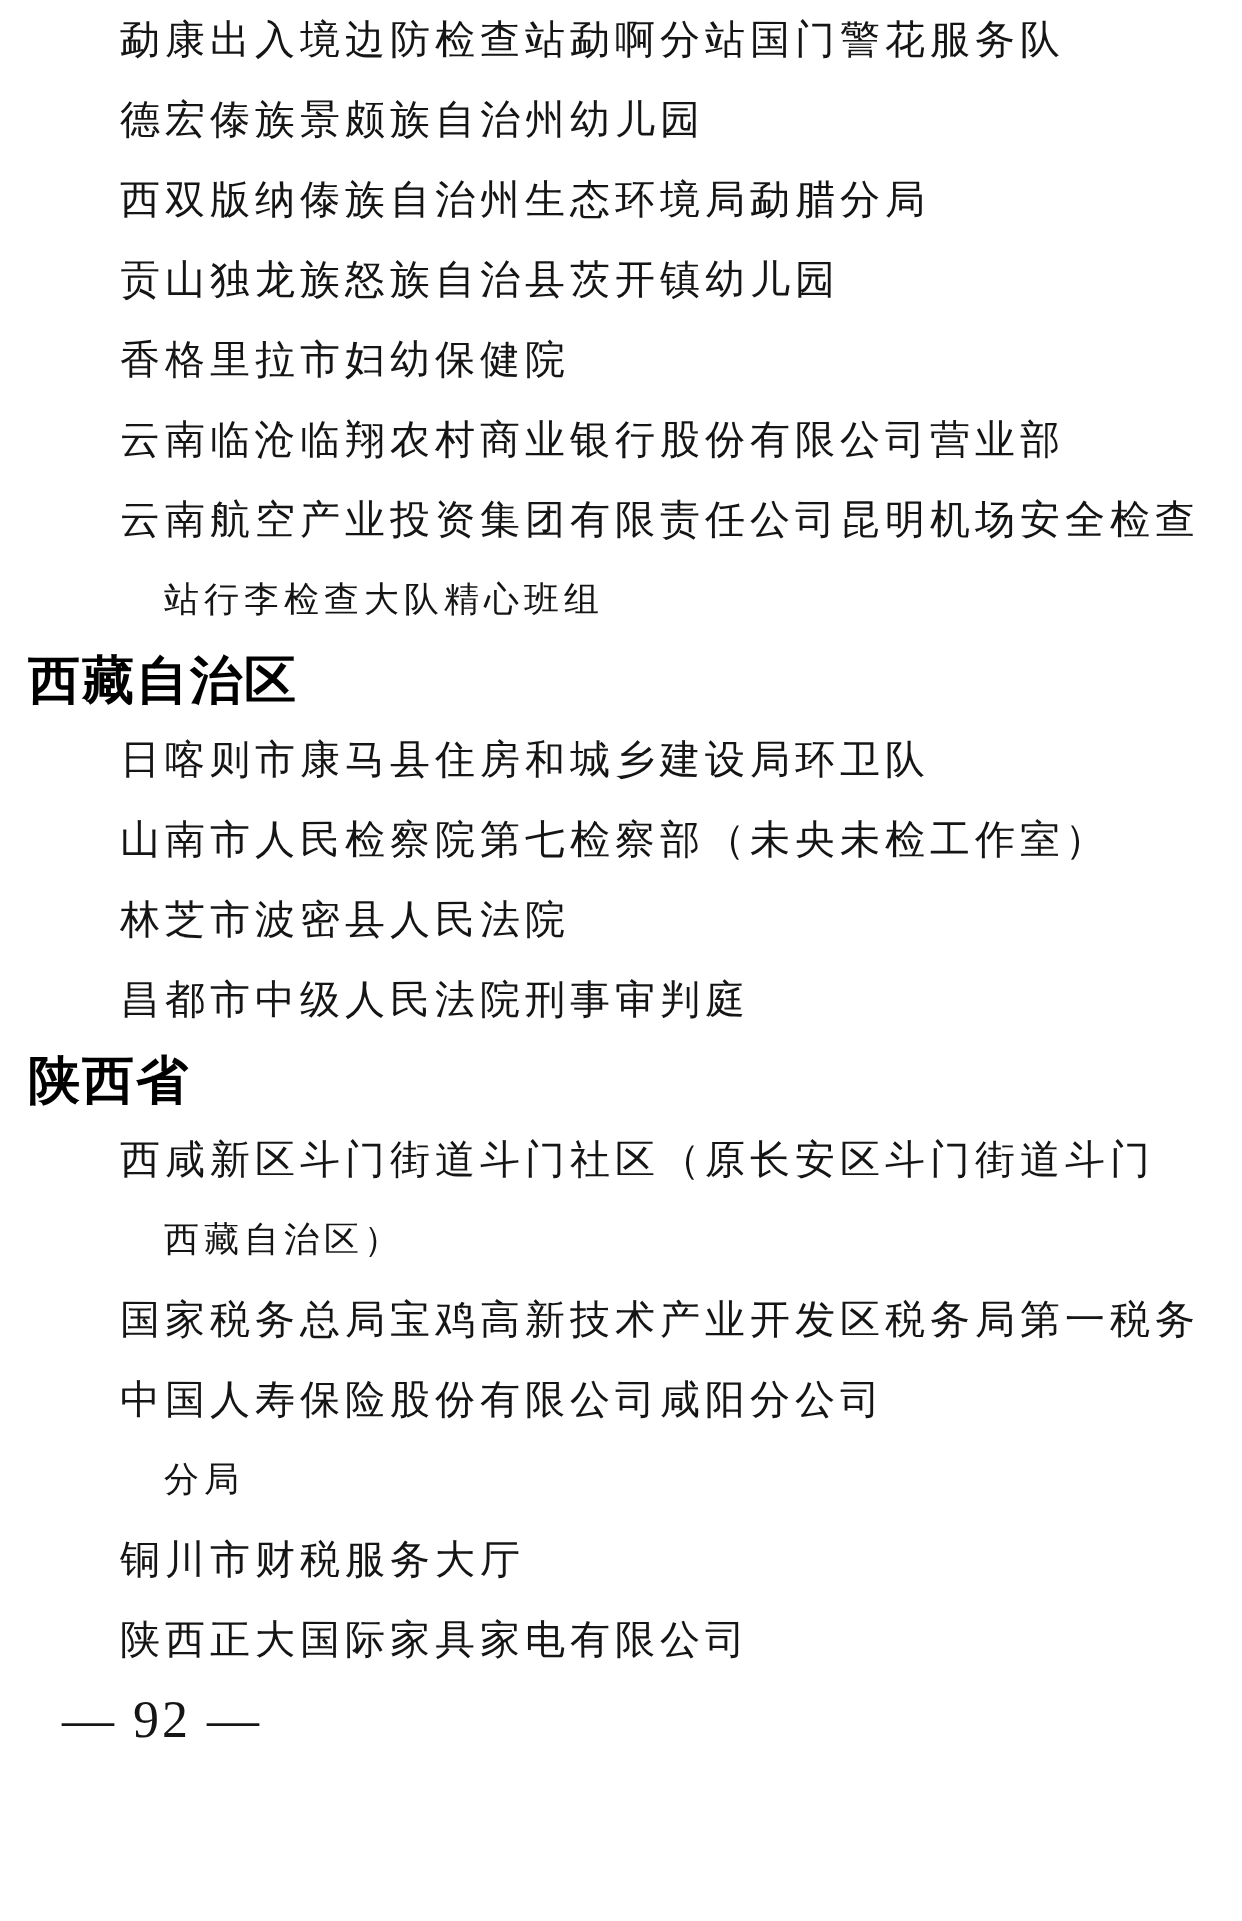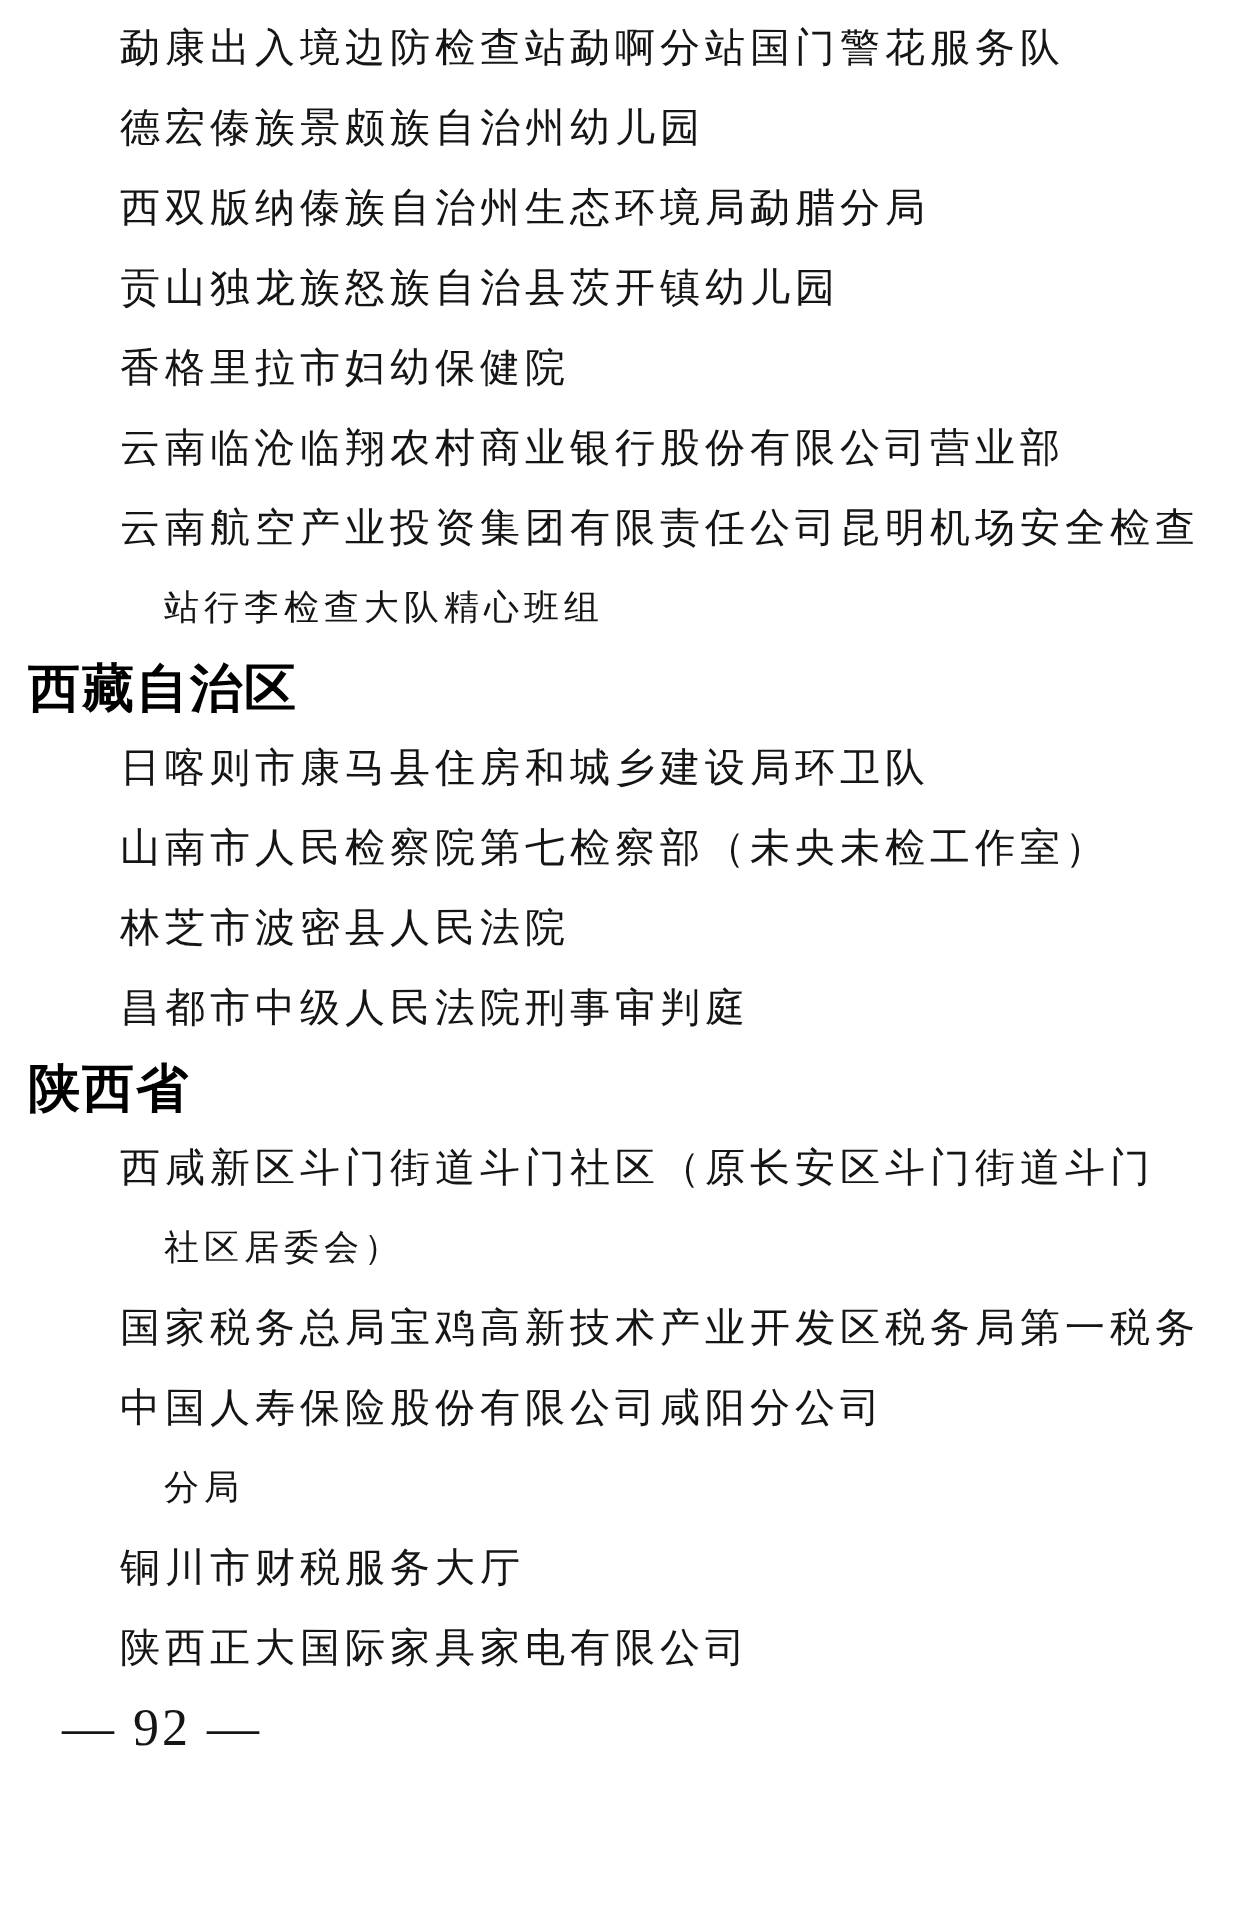--- a/index.html
+++ b/index.html
@@ -7,21 +7,20 @@
     padding: 0;
     background: #ffffff;
   }
   .page {
     position: relative;
     width: 1242px;
     height: 1901px;
     background: #ffffff;
     overflow: hidden;
     box-sizing: border-box;
-    padding-top: 8px;
   }
   .line {
     height: 80px;
     line-height: 80px;
     white-space: nowrap;
   }
   .item {
     margin-left: 120px;
     font-family: "Liberation Serif", "DejaVu Serif", serif;
     font-size: 40px;
@@ -64,21 +63,21 @@
   <div class="line item">云南临沧临翔农村商业银行股份有限公司营业部</div>
   <div class="line item">云南航空产业投资集团有限责任公司昆明机场安全检查</div>
   <div class="line cont">站行李检查大队精心班组</div>
   <div class="line header">西藏自治区</div>
   <div class="line item">日喀则市康马县住房和城乡建设局环卫队</div>
   <div class="line item">山南市人民检察院第七检察部（未央未检工作室）</div>
   <div class="line item">林芝市波密县人民法院</div>
   <div class="line item">昌都市中级人民法院刑事审判庭</div>
   <div class="line header">陕西省</div>
   <div class="line item">西咸新区斗门街道斗门社区（原长安区斗门街道斗门</div>
-  <div class="line cont">社区居委会）</div>
+  <div class="line cont">西藏自治区）</div>
   <div class="line item">国家税务总局宝鸡高新技术产业开发区税务局第一税务</div>
   <div class="line item">中国人寿保险股份有限公司咸阳分公司</div>
   <div class="line cont">分局</div>
   <div class="line item">铜川市财税服务大厅</div>
   <div class="line item">陕西正大国际家具家电有限公司</div>
   <div class="line page-number">— 92 —</div>
 
 </div>
 
 </body></html>

